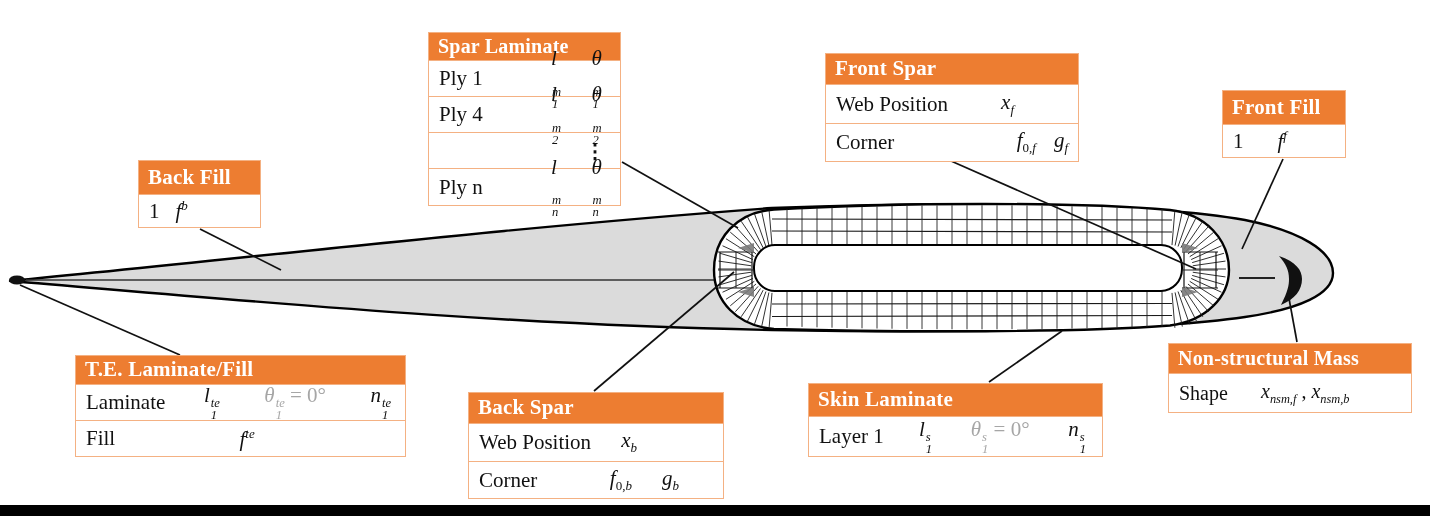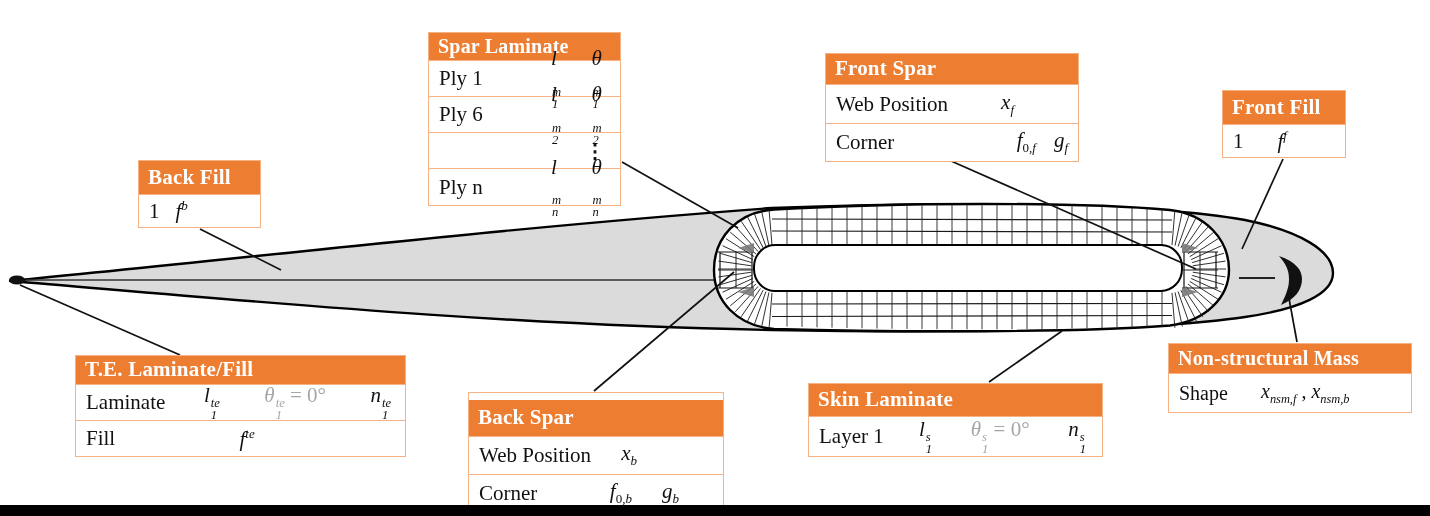--- a/index.html
+++ b/index.html
@@ -201,21 +201,21 @@
               <span>m</span>
               <span>1</span>
             </span></span>
           <span class="m"><i>θ</i><span class="ss">
               <span>m</span>
               <span>1</span>
             </span></span>
         </span>
     </div>
     <div class="r" style="height:36px;">
-      <span class="lbl" style="flex:0 0 112px;">Ply 6</span>
+      <span class="lbl" style="flex:0 0 112px;">Ply 4</span>
       <span class="vals" style="gap:26px;">
           <span class="m"><i>l</i><span class="ss">
               <span>m</span>
               <span>2</span>
             </span></span>
           <span class="m"><i>θ</i><span class="ss">
               <span>m</span>
               <span>2</span>
             </span></span>
         </span>
@@ -296,21 +296,21 @@
     </div>
     <div class="r" style="height:36px;">
       <span class="lbl">Fill</span>
       <span class="vals" style="position:absolute;left:52%;transform:translateX(-50%);">
           <span class="m"><i>f</i><sup><i>te</i></sup></span>
         </span>
     </div>
   </div>
 
   <div class="callout" style="left:468px;top:392px;width:256px;">
-    <div class="hd" style="height:36px;margin-top:7px;">Back Spar</div>
+    <div class="hd" style="height:30px;">Back Spar</div>
     <div class="r" style="height:38px;">
       <span class="lbl">Web Position</span>
       <span class="vals" style="margin-left:auto;margin-right:76px;">
           <span class="m"><i>x</i><sub><i>b</i></sub></span>
         </span>
     </div>
     <div class="r" style="height:37px;">
       <span class="lbl">Corner</span>
       <span class="vals" style="margin-left:auto;margin-right:34px;gap:30px;">
           <span class="m"><i>f</i><sub>0,<i>b</i></sub></span>

